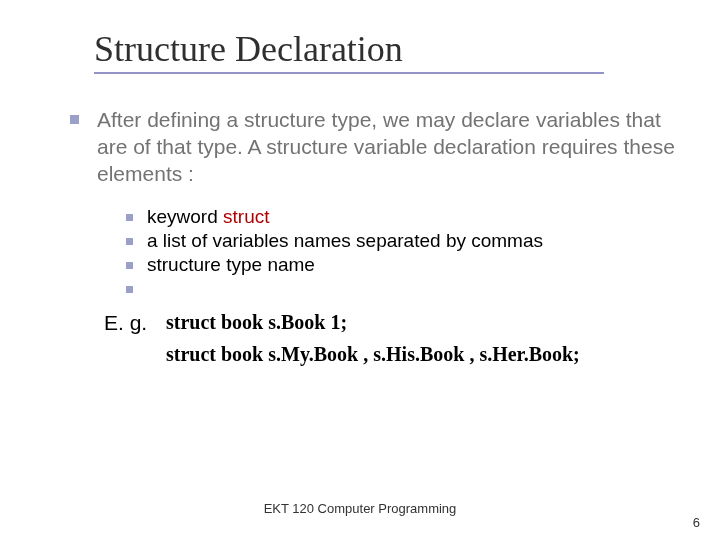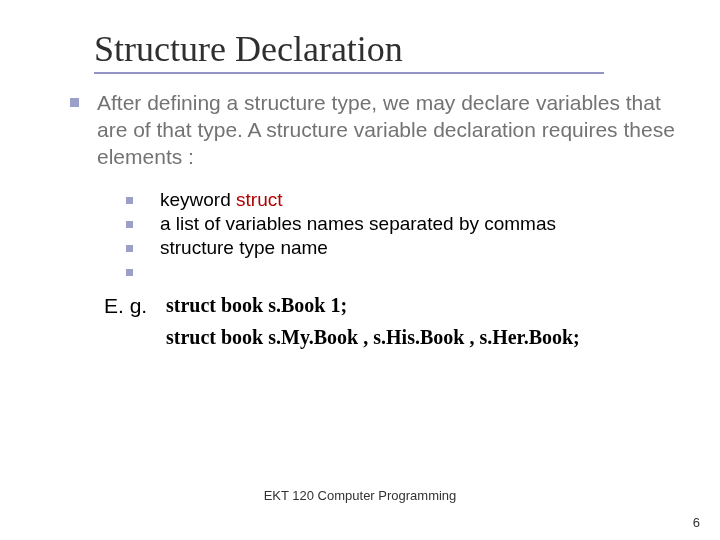--- a/index.html
+++ b/index.html
@@ -9,21 +9,21 @@
     background: #ffffff;
     font-family: Verdana, Geneva, sans-serif;
     position: relative;
     overflow: hidden;
   }
   .slide {
     padding: 28px 40px 0 70px;
   }
   .title-wrap {
     position: relative;
-    margin-bottom: 16px;
+    margin-bottom: 33px;
     margin-left: 24px;
   }
   .title {
     font-family: "Times New Roman", Times, serif;
     font-size: 36px;
     font-weight: 400;
     color: #2f2f2f;
   }
   .title-underline {
     height: 2px;
@@ -54,21 +54,20 @@
     line-height: 1.28;
   }
   .sublist {
     margin-left: 56px;
     margin-bottom: 18px;
   }
   .subline {
     display: flex;
     align-items: flex-start;
     margin-bottom: 2px;
-    gap: 13px;
   }
   .bullet-sq-sm {
     width: 7px;
     height: 7px;
     background: #9aa0c8;
     margin-top: 8px;
     margin-right: 14px;
     flex: 0 0 auto;
   }
   .subtext {
@@ -94,21 +93,21 @@
     font-weight: bold;
     color: #000;
     white-space: pre;
   }
   .code-row2 {
     margin-left: 96px;
     margin-top: 6px;
   }
   .footer {
     position: absolute;
-    bottom: 37px;
+    bottom: 24px;
     width: 720px;
     text-align: center;
     font-size: 13px;
     color: #333;
   }
   .pagenum {
     position: absolute;
     bottom: 10px;
     right: 20px;
     font-size: 13px;

